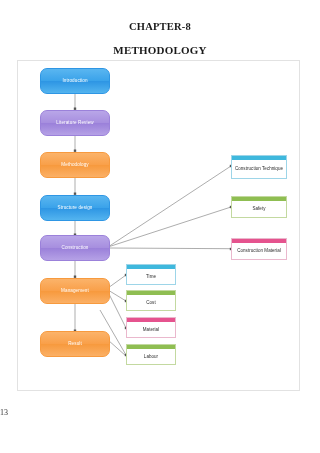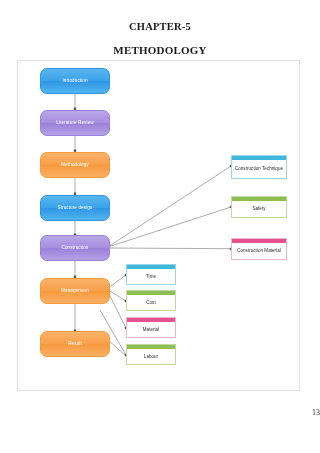--- a/index.html
+++ b/index.html
@@ -45,21 +45,21 @@
     border: 1px solid #e2e2e2;
     box-sizing: border-box;
     background: #ffffff;
   }
 
   
   #page-number {
     position: absolute;
     top: 408px;
     width: 320px;
-    text-align: right;
+    text-align: left;
     font-family: "Liberation Serif", serif;
     font-size: 8px;
     color: #333;
   }
 
   
   #connectors {
     position: absolute;
     left: 0; top: 0;
     width: 320px;
@@ -125,21 +125,21 @@
   .card-green  { border: 1px solid #c3d9a0; }
   .card-green  .card-bar { background: #8fbe52; }
   .card-pink   { border: 1px solid #eab8cd; }
   .card-pink   .card-bar { background: #e5538e; }
 </style>
 </head>
 <body>
 
 <div id="page">
 
-  <div class="heading" id="chapter-title">CHAPTER-5</div>
+  <div class="heading" id="chapter-title">CHAPTER-8</div>
 
   <div class="heading" id="methodology-title">METHODOLOGY</div>
 
   <div id="content-frame"></div>
 
   <svg id="connectors" viewBox="0 0 320 453" xmlns="http://www.w3.org/2000/svg">
     <g stroke="#8a8a8a" stroke-width="0.7" fill="none">
 
       <line x1="75" y1="94" x2="75" y2="109"></line>
       <line x1="75" y1="136" x2="75" y2="151"></line>

